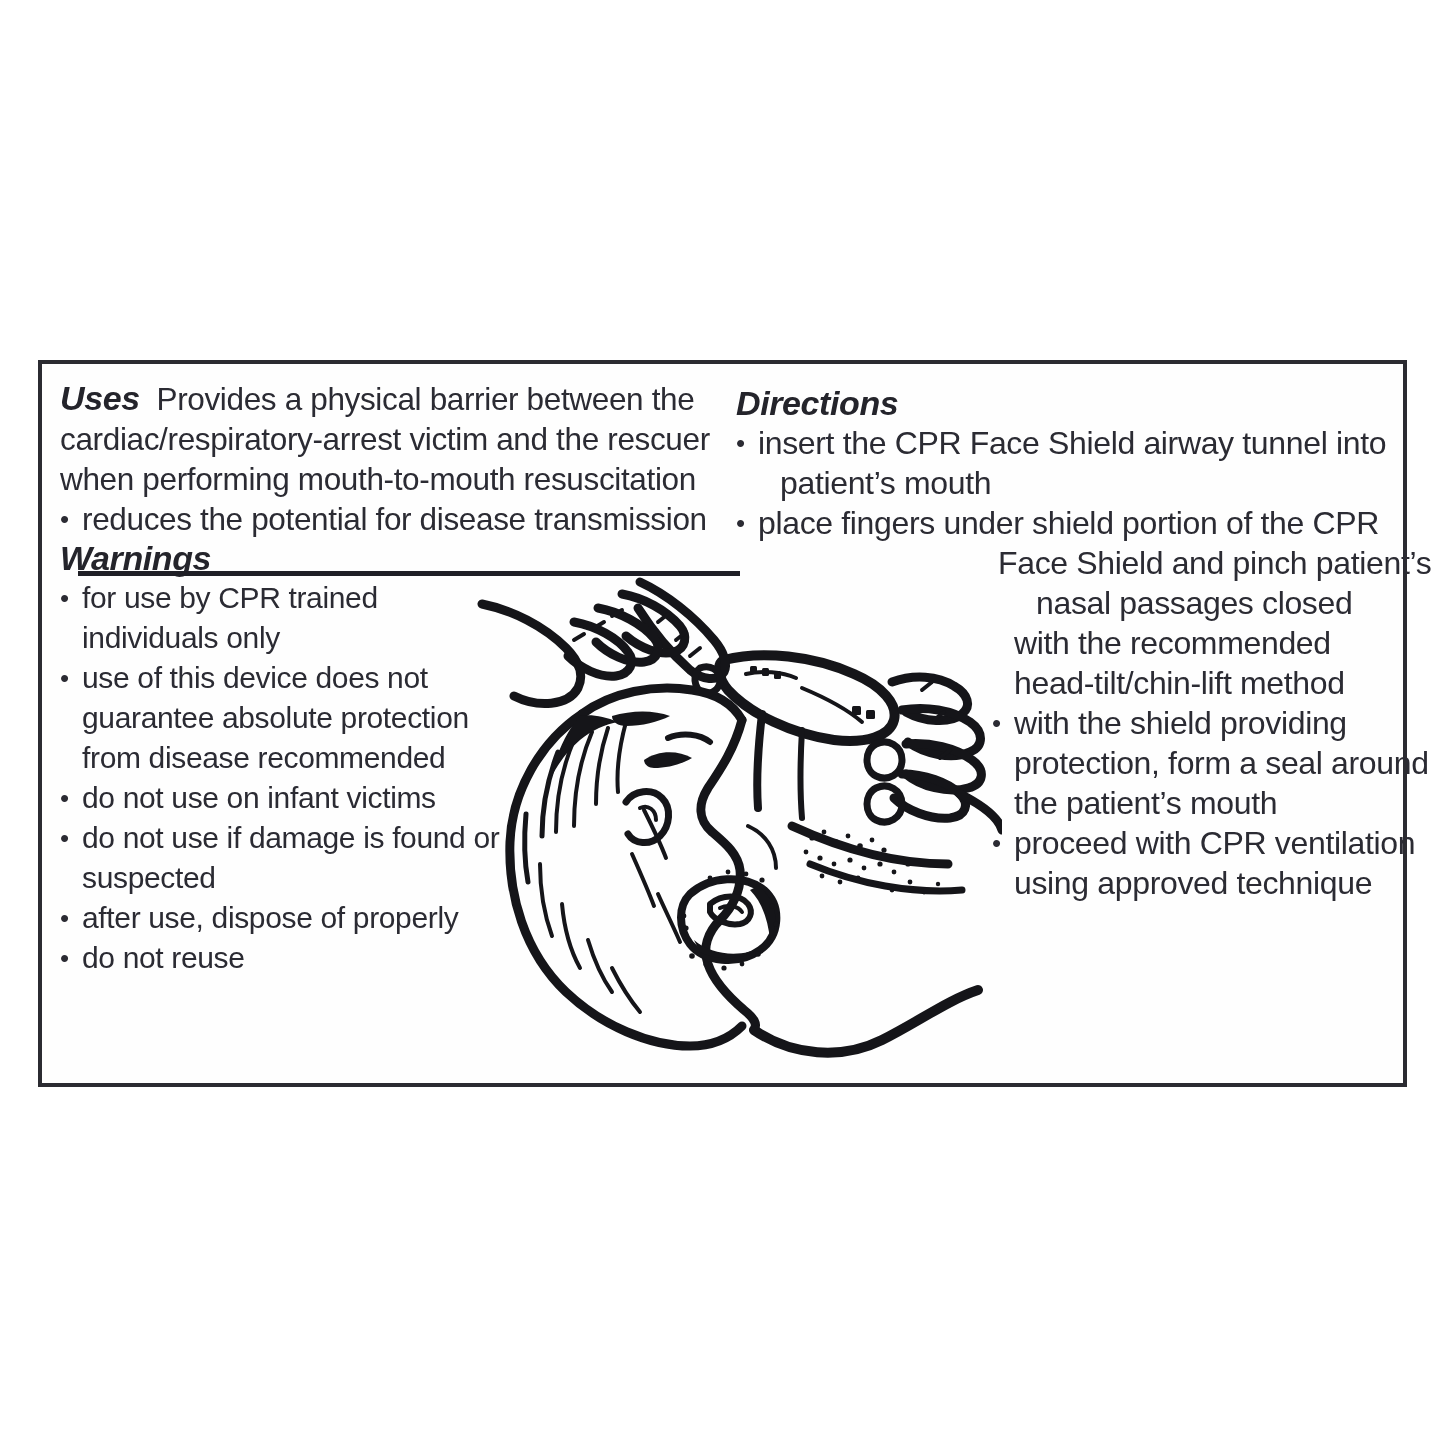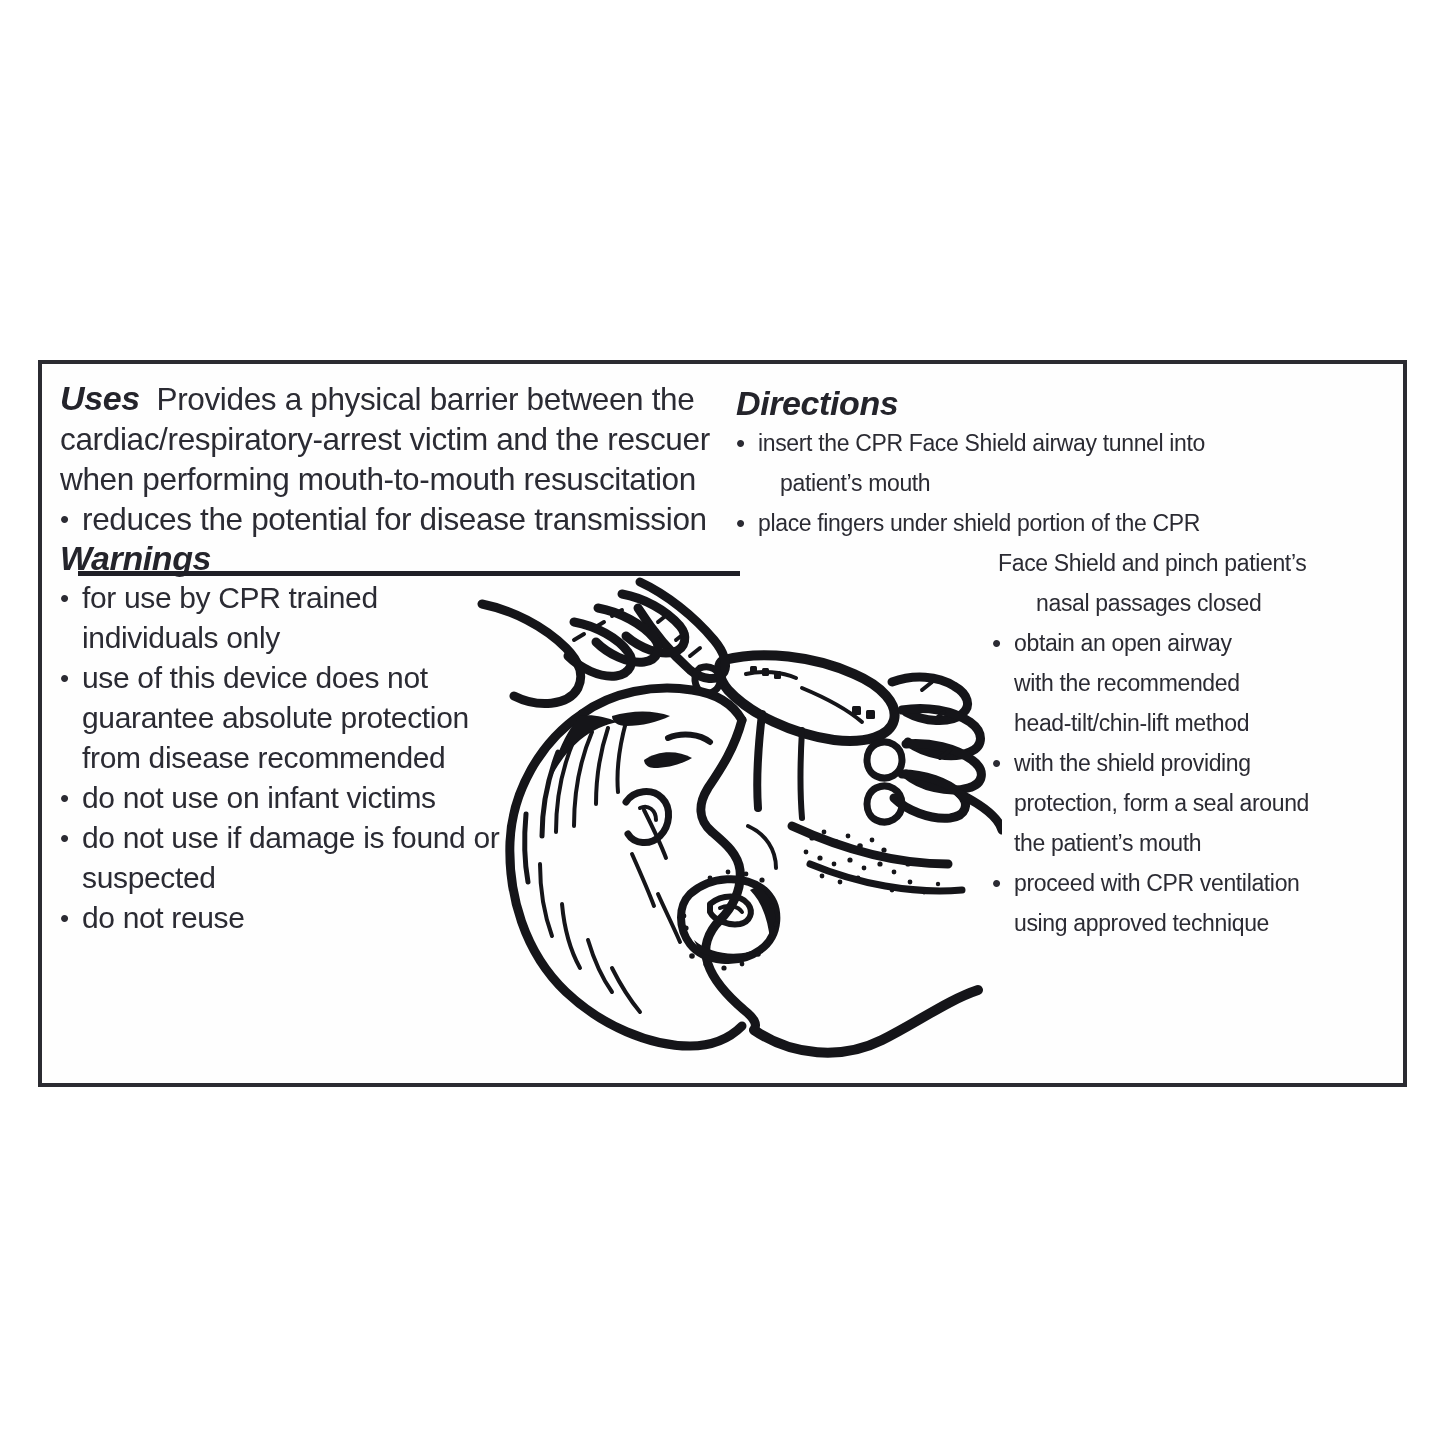--- a/index.html
+++ b/index.html
@@ -123,21 +123,21 @@
     margin: 0 0 2px 0;
   }
 
   
   ul.warn-list > li {
     width: 420px;
   }
 
   
   .dir-line {
-    font-size: 23px;
+    font-size: 32px;
     line-height: 40px;
     color: #2b2b33;
     letter-spacing: -0.35px;
     white-space: nowrap;
   }
   .dir-bullet {
     position: relative;
     padding-left: 22px;
   }
   .dir-bullet::before {
@@ -182,34 +182,34 @@
 
       <div id="divider"></div>
 
       <div class="sec-head warn-head">Warnings</div>
 
       <ul class="bullets warn-list">
         <li>for use by CPR trained individuals only</li>
         <li>use of this device does not guarantee absolute protection from disease recommended</li>
         <li>do not use on infant victims</li>
         <li>do not use if damage is found or suspected</li>
+        <li>after use, dispose of properly</li>
         <li>do not reuse</li>
       </ul>
     </div>
 
     <div class="col-right">
       <div class="sec-head dir-head">Directions</div>
 
       <div id="directions-lines">
         <div class="dir-line dir-bullet">insert the CPR Face Shield airway tunnel into</div>
         <div class="dir-line ind-1">patient’s mouth</div>
         <div class="dir-line dir-bullet">place fingers under shield portion of the CPR</div>
         <div class="dir-line ind-2">Face Shield and pinch patient’s</div>
         <div class="dir-line ind-3">nasal passages closed</div>
-        <div class="dir-line dir-bullet off-1">obtain an open airway</div>
         <div class="dir-line ind-5">with the recommended</div>
         <div class="dir-line ind-5">head-tilt/chin-lift method</div>
         <div class="dir-line dir-bullet off-2">with the shield providing</div>
         <div class="dir-line ind-5">protection, form a seal around</div>
         <div class="dir-line ind-5">the patient’s mouth</div>
         <div class="dir-line dir-bullet off-3">proceed with CPR ventilation</div>
         <div class="dir-line ind-5">using approved technique</div>
       </div>
     </div>
 

